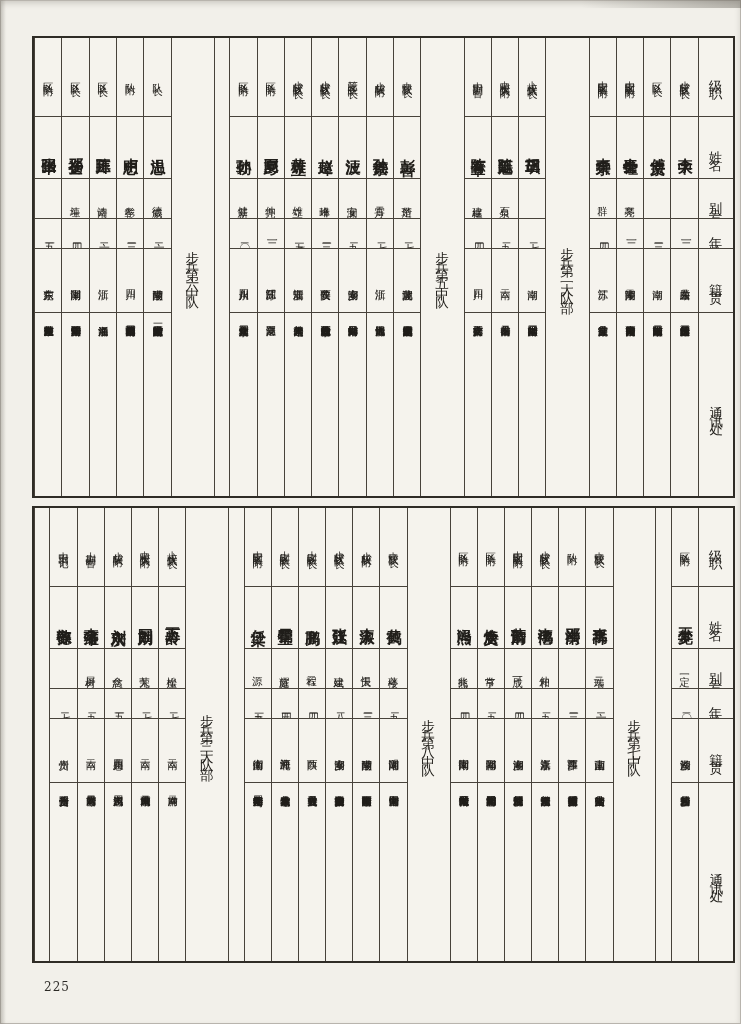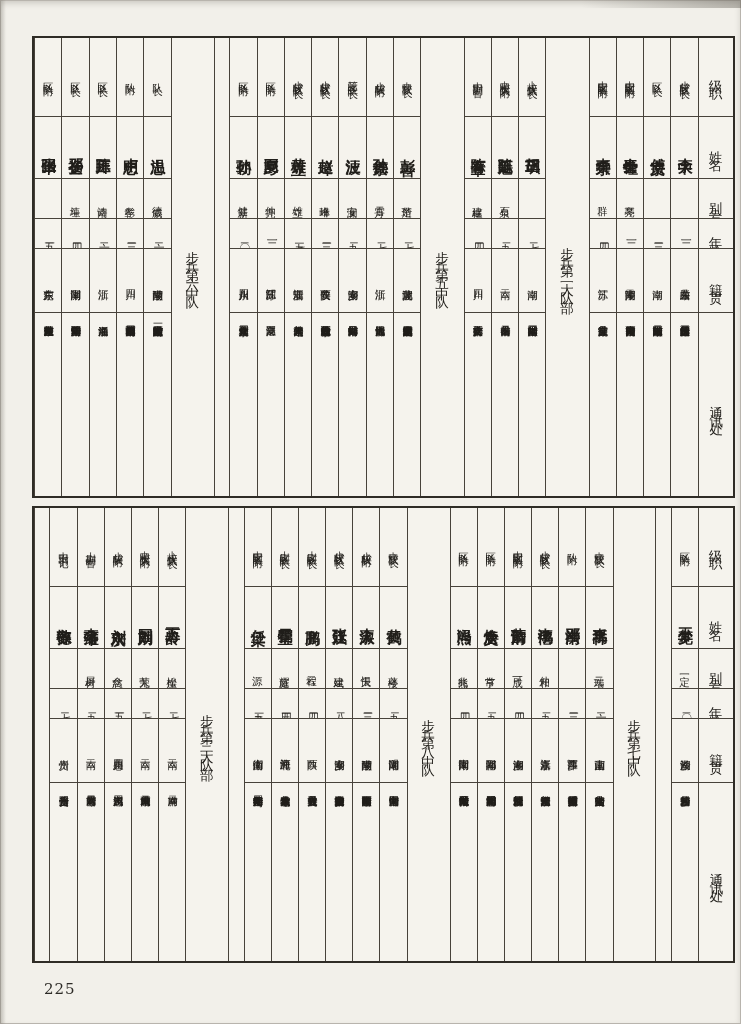--- a/index.html
+++ b/index.html
@@ -41,21 +41,21 @@
 
   .col.header .cell { font-size:13.5px; letter-spacing:8px; font-weight:500; }
   .col.header .cell-address { justify-content:center; }
 
   .section-cell {
     flex:1 1 auto; border-bottom:none;
     font-size:13.5px; letter-spacing:9px; font-weight:500;
   }
   .page-number {
     position:absolute; left:44px; top:980px;
-    font-family:"DejaVu Serif", serif; font-size:15px; color:#2c2a26;
+    font-family:"DejaVu Serif", serif; font-size:12px; color:#2c2a26;
     letter-spacing:1px;
   }
   
   .smudge-top-right { position:absolute; right:0; top:0; width:160px; height:8px;
     background:linear-gradient(to left, rgba(70,65,55,.35), rgba(70,65,55,0)); }
   .smudge-left-edge { position:absolute; left:0; top:0; width:6px; height:1024px;
     background:linear-gradient(to right, rgba(90,85,75,.25), rgba(90,85,75,0)); }
 </style>
 </head>
 <body>

